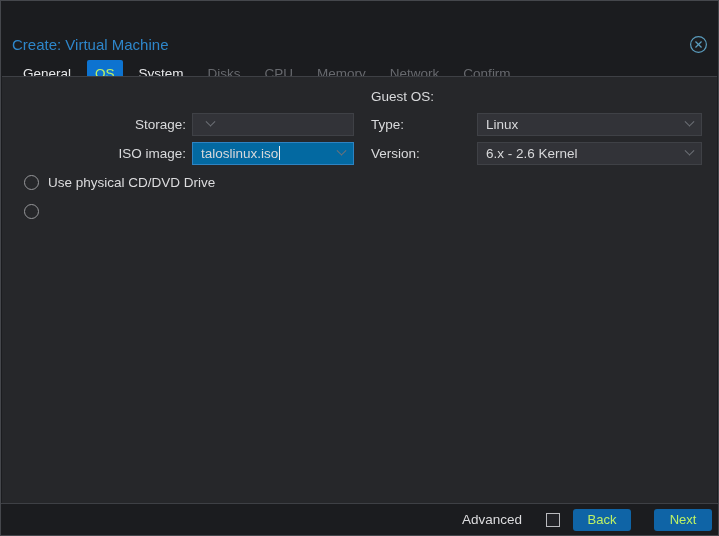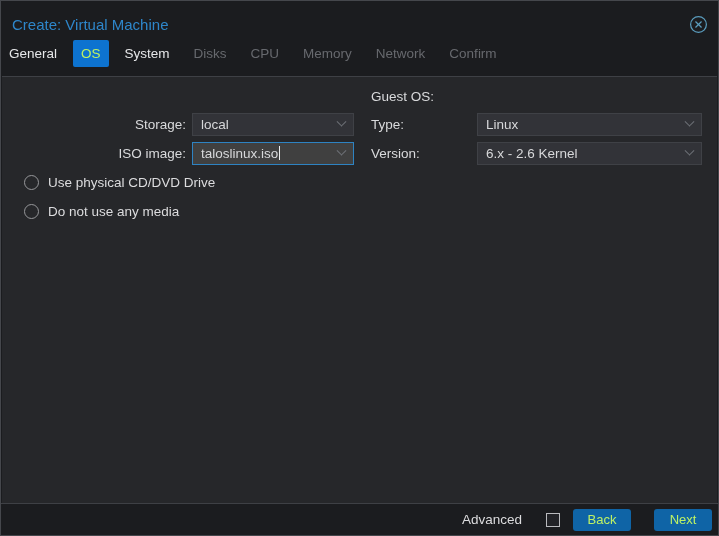--- a/index.html
+++ b/index.html
@@ -12,36 +12,38 @@
     background: #1b1c1f;
     border: 1px solid #45474c;
     overflow: hidden;
   }
 
   
   .titlebar {
     height: 30px;
     display: flex; align-items: center;
     padding: 16px 10px 0 11px;
+    margin-top: 20px;
   }
   .title {
     color: #2e86ca;
     font-size: 15px;
   }
   .close-btn {
     margin-left: auto;
     width: 20px; height: 20px;
     display: flex; align-items: center; justify-content: center;
     cursor: pointer;
   }
 
   
   .tabbar {
     height: 45px;
     display: flex; align-items: center;
+    padding-left: 14px;
     gap: 8px;
   }
   .tab {
     font-size: 13.5px;
     padding: 6px 8px;
     color: #e6e7e9;
     border-radius: 2px;
     cursor: pointer;
     white-space: nowrap;
   }
@@ -104,21 +106,21 @@
   .combo .combo-text { flex: 1; overflow: hidden; white-space: nowrap; }
   .chevron {
     width: 7px; height: 7px;
     border-right: 1.5px solid #6f7278;
     border-bottom: 1.5px solid #6f7278;
     transform: rotate(45deg) translate(-2px,-2px);
     margin-left: 6px;
     flex-shrink: 0;
   }
   .combo.focused {
-    background: #404040;
+    background: #0369a1;
     border: 1px solid #2e83c2;
   }
   .text-cursor {
     display: inline-block;
     width: 1px; height: 14px;
     background: #eceded;
     vertical-align: -2px;
     margin-left: 1px;
   }
 
@@ -180,38 +182,36 @@
     <span class="tab disabled">Memory</span>
     <span class="tab disabled">Network</span>
     <span class="tab disabled">Confirm</span>
   </div>
 
   <div class="content">
 
 
     <span class="field-label right-align" style="left:22px; top:40px; width:162px;">Storage:</span>
     <div class="combo" style="left:190px; top:36px; width:162px;">
-      <span class="combo-text">local</span>
       <span class="chevron"></span>
     </div>
 
     <span class="field-label right-align" style="left:22px; top:69px; width:162px;">ISO image:</span>
     <div class="combo focused" style="left:190px; top:65px; width:162px;">
       <span class="combo-text"><span>taloslinux.iso</span><span class="text-cursor"></span></span>
       <span class="chevron"></span>
     </div>
 
     <div class="radio-row" style="left:22px; top:98px;">
       <span class="radio"></span>
       <span>Use physical CD/DVD Drive</span>
     </div>
 
     <div class="radio-row" style="left:22px; top:127px;">
       <span class="radio"></span>
-      <span>Do not use any media</span>
     </div>
 
     <span class="field-label" style="left:369px; top:12px;">Guest OS:</span>
 
     <span class="field-label" style="left:369px; top:40px;">Type:</span>
     <div class="combo" style="left:475px; top:36px; width:225px;">
       <span class="combo-text">Linux</span>
       <span class="chevron"></span>
     </div>
 

